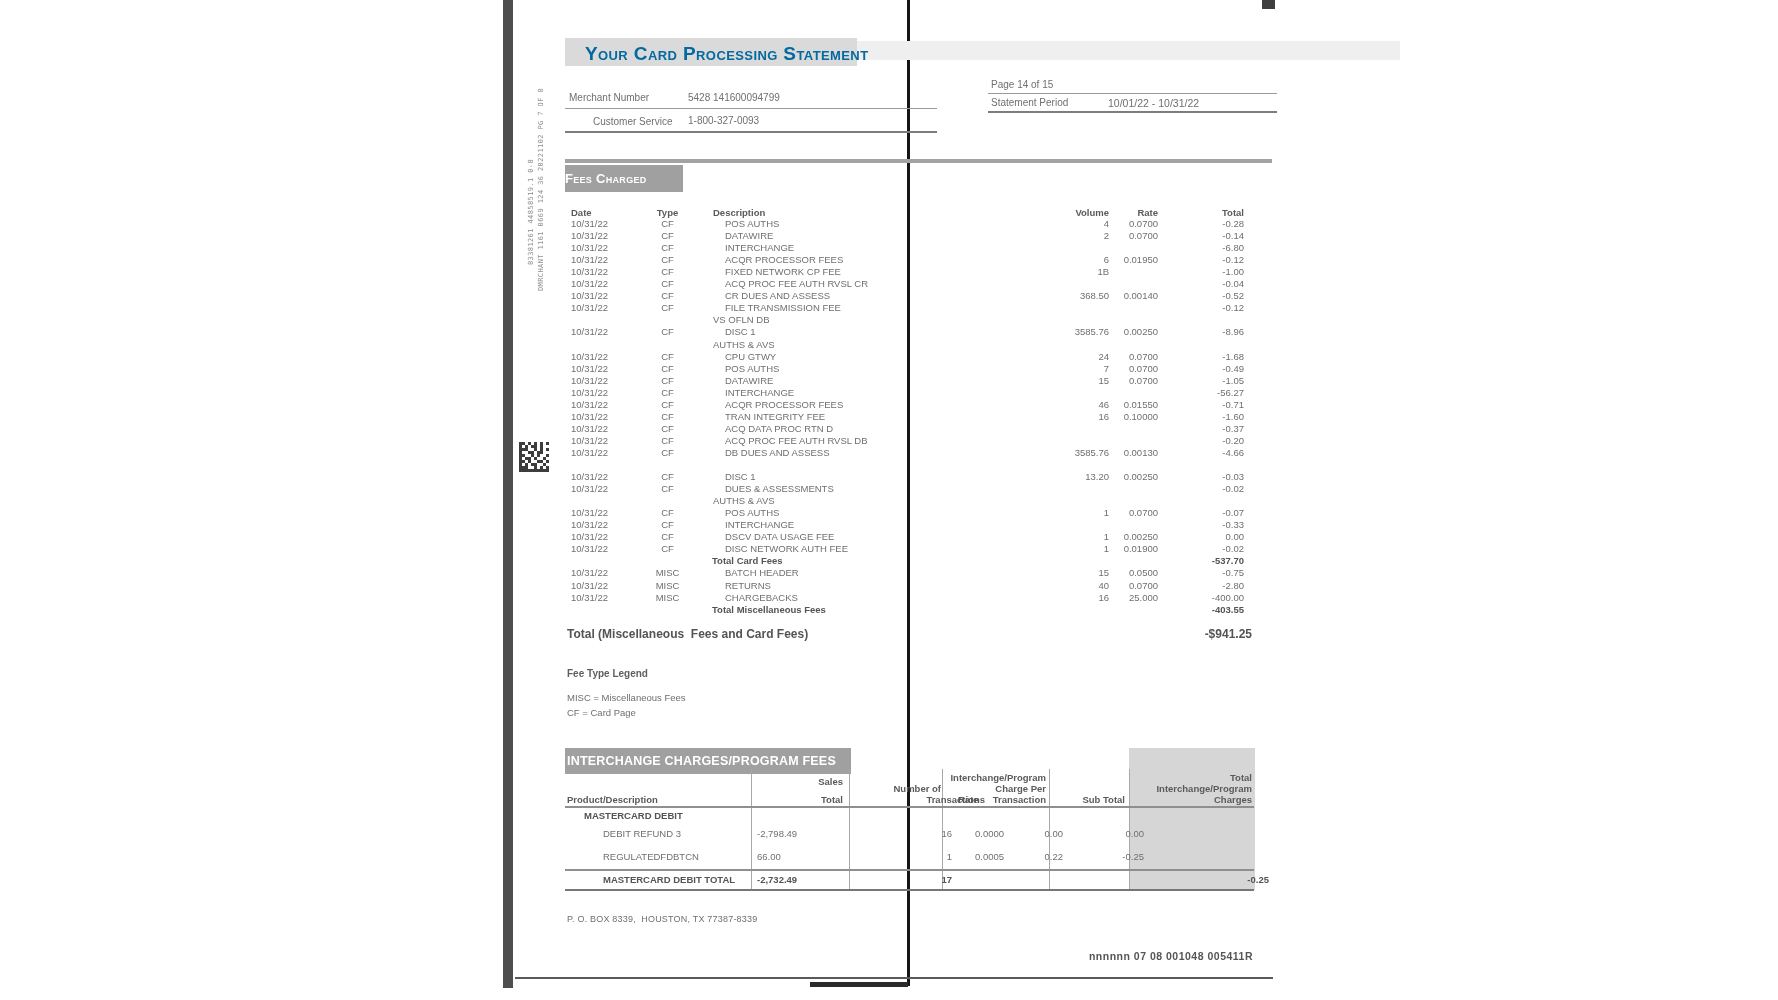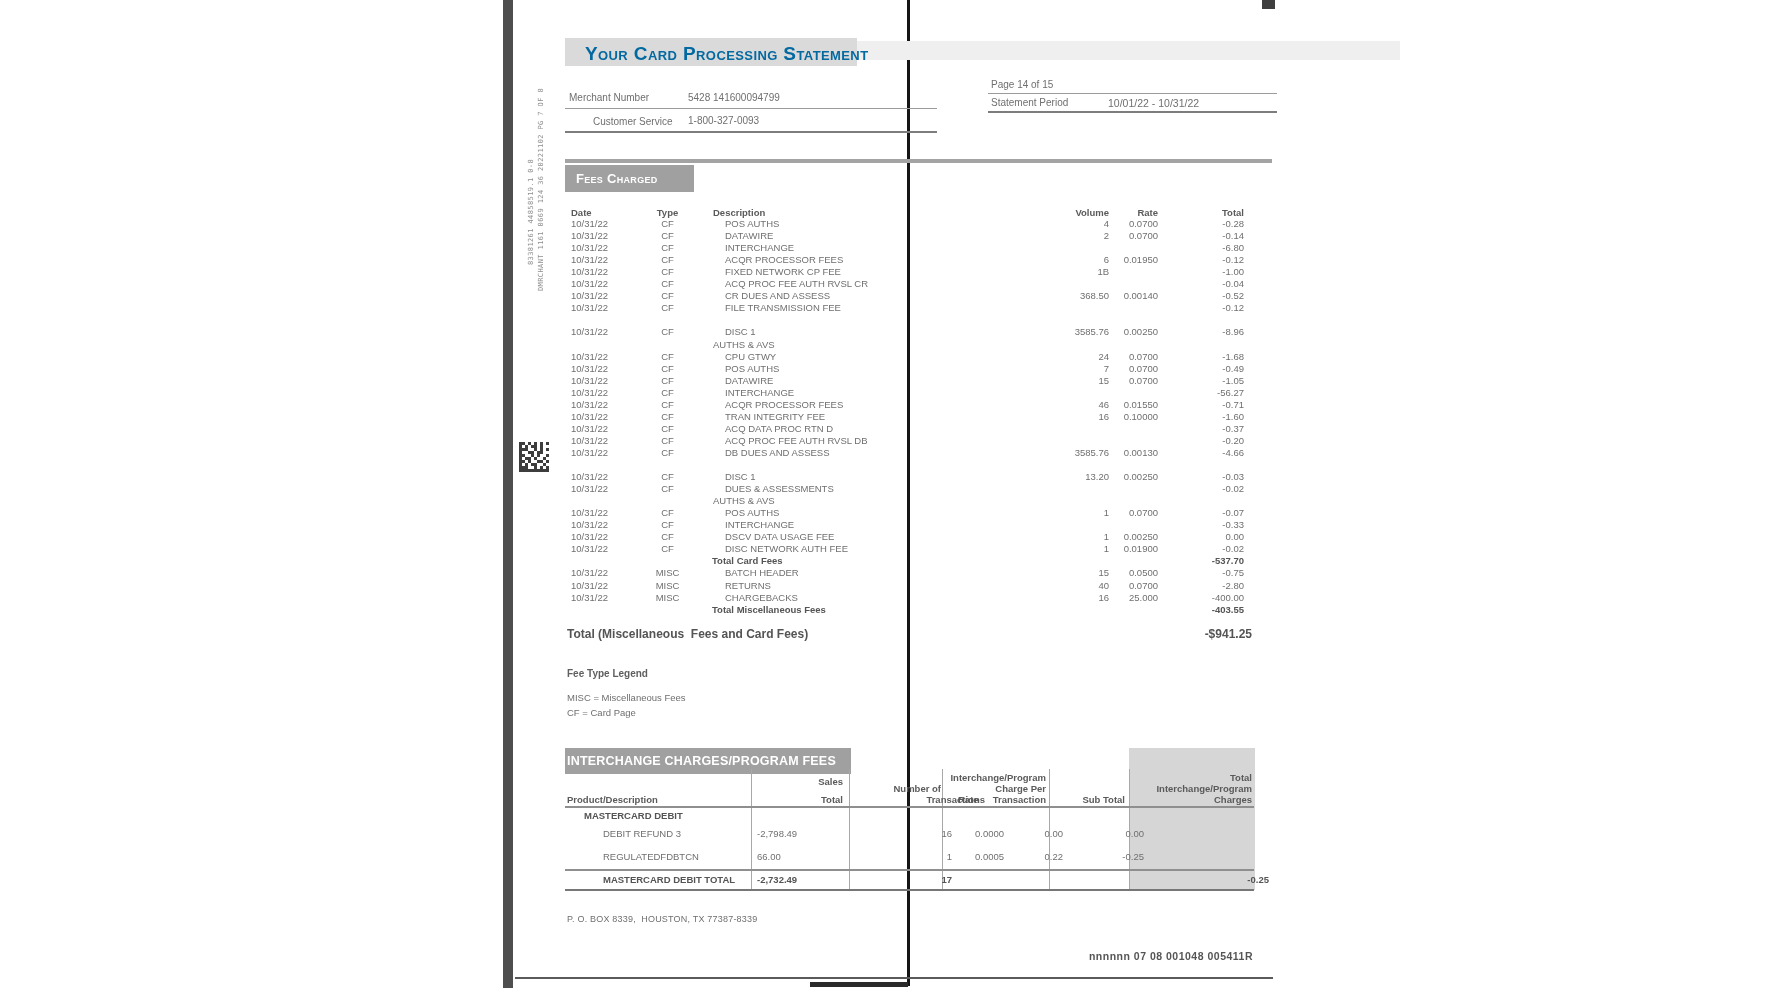--- a/index.html
+++ b/index.html
@@ -32,21 +32,21 @@
     font-variant:small-caps;letter-spacing:0.4px;
   }
 
   .lbl{font-size:10px;color:#6f6f6f;}
   .val{font-size:10px;color:#6f6f6f;}
   .rule{background:#9b9b9b;height:1px;}
   .rule-thick{background:#7d7d7d;height:2px;}
 
   .band{background:#a0a0a0;color:#ffffff;font-weight:bold;}
   .fees-rule-top{left:565px;top:159px;width:707px;height:4px;background:#a3a3a3;}
-  .fees-band{left:565px;top:165px;width:118px;height:27px;line-height:27px;padding-left:11px;
+  .fees-band{left:565px;top:165px;width:118px;height:27px;line-height:27px;
     font-size:13px;font-variant:small-caps;letter-spacing:0.3px;}
   .ic-band{left:565px;top:748px;width:284px;height:26px;line-height:26px;padding-left:2px;
     font-size:12.5px;letter-spacing:0.2px;}
 
   
   .fee-head span, .fee-row span{position:absolute;top:0;line-height:12px;white-space:pre;}
   .fee-head{position:absolute;left:0;top:207px;width:100%;height:12px;font-size:9.5px;font-weight:bold;color:#5a5a5a;}
   .fee-row{position:absolute;left:0;width:100%;height:12px;font-size:9.5px;color:#6f6f6f;}
   .f-date{left:571px;}
   .f-type{left:640px;width:55px;text-align:center;}
@@ -228,20 +228,28 @@
     <span class="f-total">-0.52</span>
   </div>
     <div class="fee-row fr-item" style="top: 302.35px;">
     <span class="f-date">10/31/22</span>
     <span class="f-type">CF</span>
     <span class="f-desc">FILE TRANSMISSION FEE</span>
     <span class="f-vol"></span>
     <span class="f-rate"></span>
     <span class="f-total">-0.12</span>
   </div>
+    <div class="fee-row fr-group" style="top: 314.4px;">
+    <span class="f-date"></span>
+    <span class="f-type"></span>
+    <span class="f-desc">VS OFLN DB</span>
+    <span class="f-vol"></span>
+    <span class="f-rate"></span>
+    <span class="f-total"></span>
+  </div>
     <div class="fee-row fr-item" style="top: 326.45px;">
     <span class="f-date">10/31/22</span>
     <span class="f-type">CF</span>
     <span class="f-desc">DISC 1</span>
     <span class="f-vol">3585.76</span>
     <span class="f-rate">0.00250</span>
     <span class="f-total">-8.96</span>
   </div>
     <div class="fee-row fr-group" style="top: 338.5px;">
     <span class="f-date"></span>

